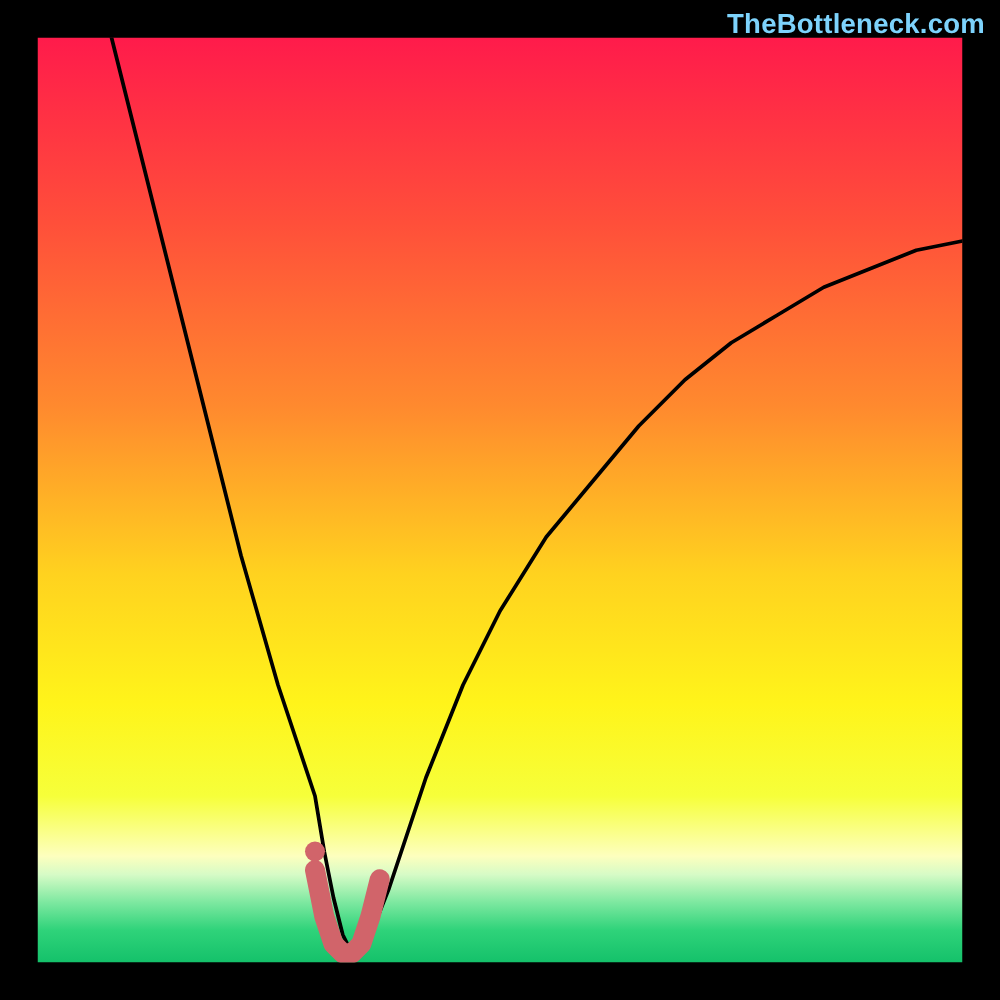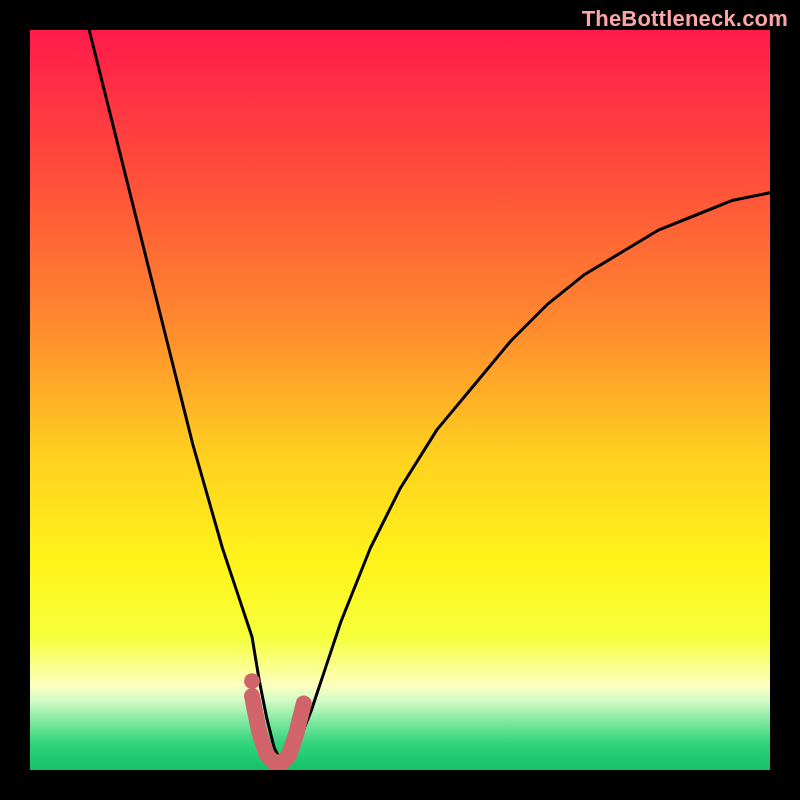--- a/index.html
+++ b/index.html
@@ -19,21 +19,21 @@
     height: 740px;
     background: #000;
   }
   svg {
     display: block;
   }
   .watermark {
     position: absolute;
     top: 6px;
     right: 12px;
-    color: #fca5a5;
+    color: #7dd3fc;
     font-size: 22px;
     font-weight: 600;
     letter-spacing: 0.2px;
   }
 </style>
 </head>
 <body>
 
 <div class="watermark">TheBottleneck.com</div>
 

